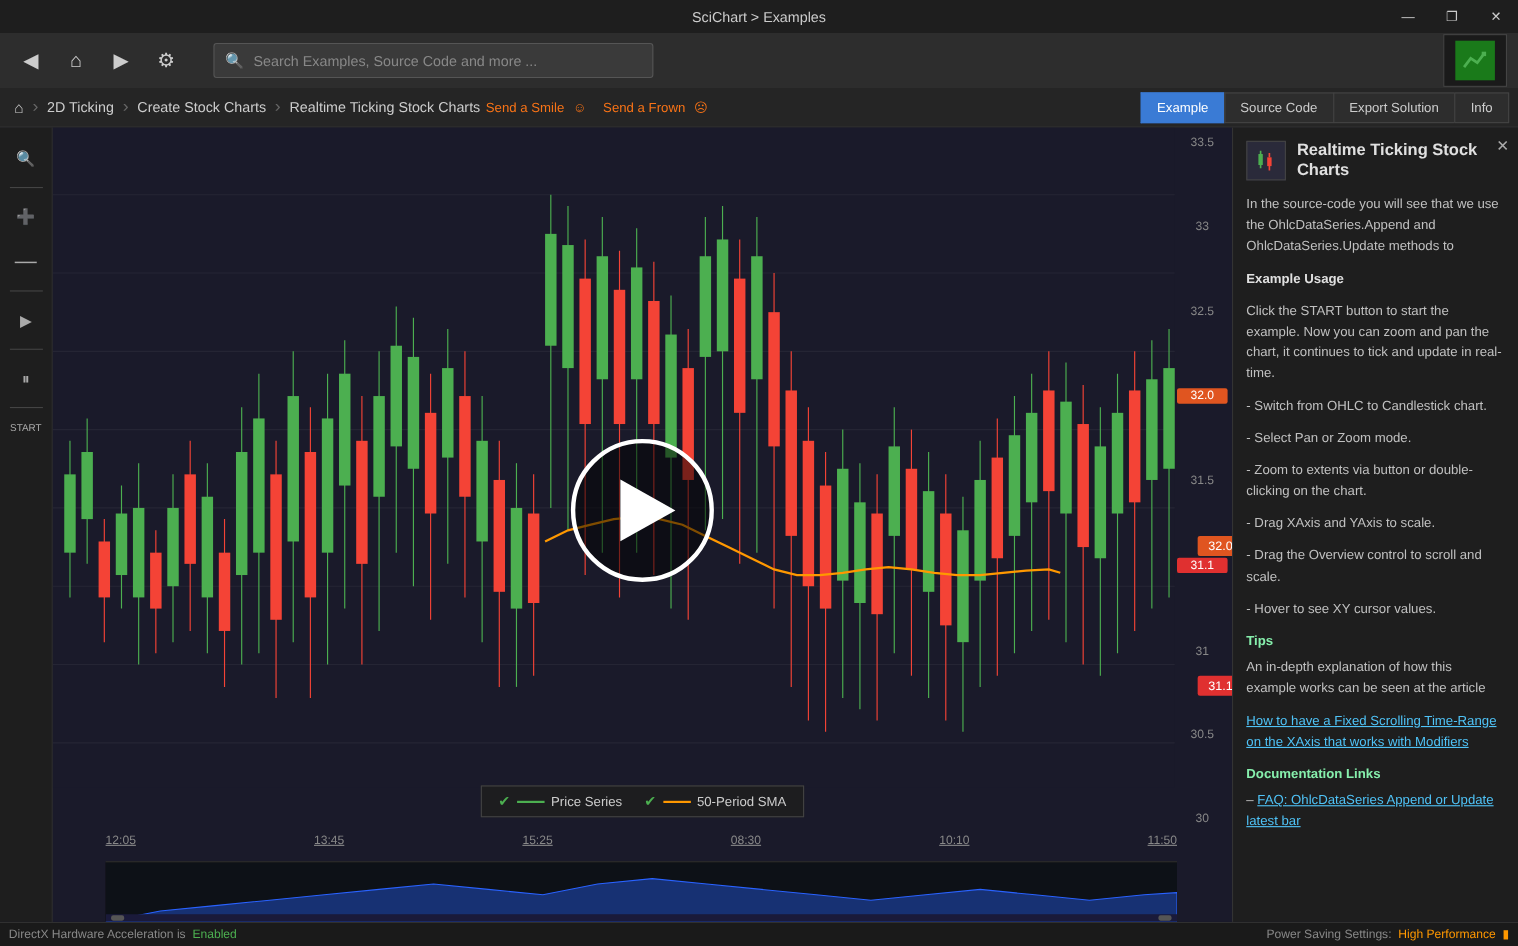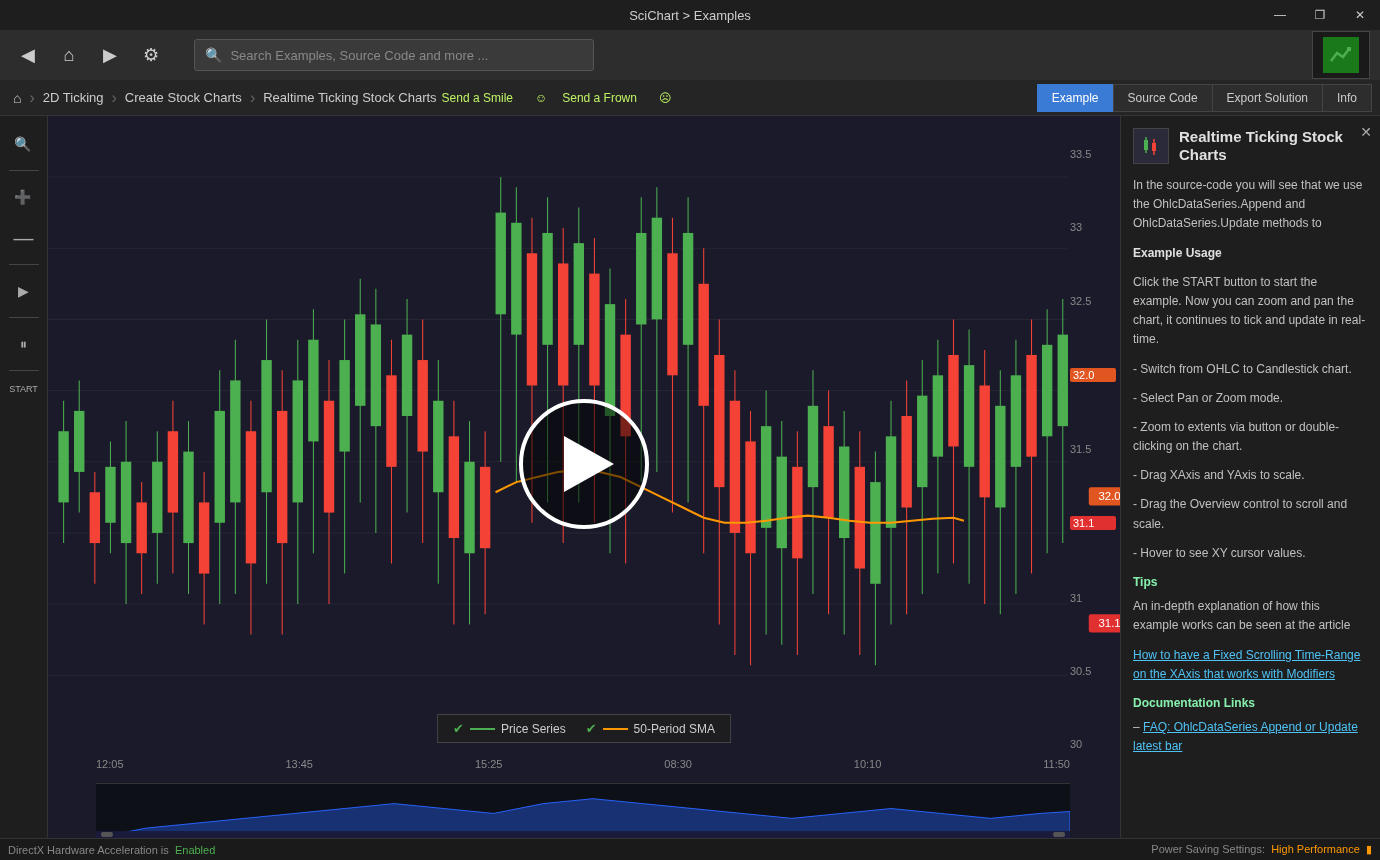--- a/index.html
+++ b/index.html
@@ -157,22 +157,22 @@
     .top-tab.active { background: #3a7bd5; color: white; border-color: #3a7bd5; }
     .smile-area {
       display: flex;
       align-items: center;
       gap: 15px;
       margin-right: 10px;
     }
     .smile-btn {
       display: flex;
       align-items: center;
-      gap: 22px;
-      color: #bef264;
+      gap: 8px;
+      color: #f97316;
       font-size: 12px;
       cursor: pointer;
       background: transparent;
       border: none;
     }
 
     
     #main {
       display: flex;
       height: calc(860px - 30px - 50px - 36px - 22px);
@@ -313,24 +313,23 @@
       display: flex;
       flex-direction: column;
       justify-content: space-between;
       padding: 8px 0;
       color: #888;
       font-size: 11px;
       text-align: right;
       padding-right: 4px;
     }
     .y-label {
-      text-align: left;
+      text-align: center;
       color: #888;
       font-size: 11px;
-      margin-top: 24px;
     }
     .y-label.highlighted {
       background: #e05520;
       color: white;
       padding: 1px 3px;
       border-radius: 2px;
     }
     .y-label.highlighted2 {
       background: #e03030;
       color: white;
@@ -341,20 +340,21 @@
     
     .x-axis {
       position: absolute;
       bottom: 68px;
       left: 48px;
       right: 50px;
       display: flex;
       justify-content: space-between;
       color: #888;
       font-size: 11px;
+      text-decoration: underline;
     }
 
     
     .chart-legend {
       position: absolute;
       bottom: 95px;
       left: 50%;
       transform: translateX(-50%);
       background: rgba(30,30,30,0.9);
       border: 1px solid #444;

